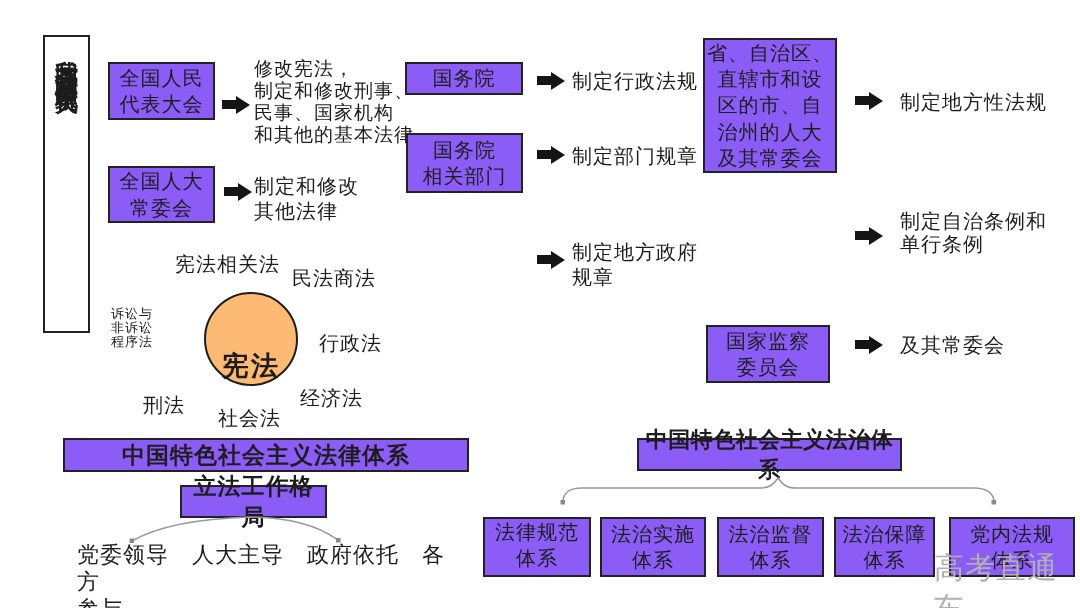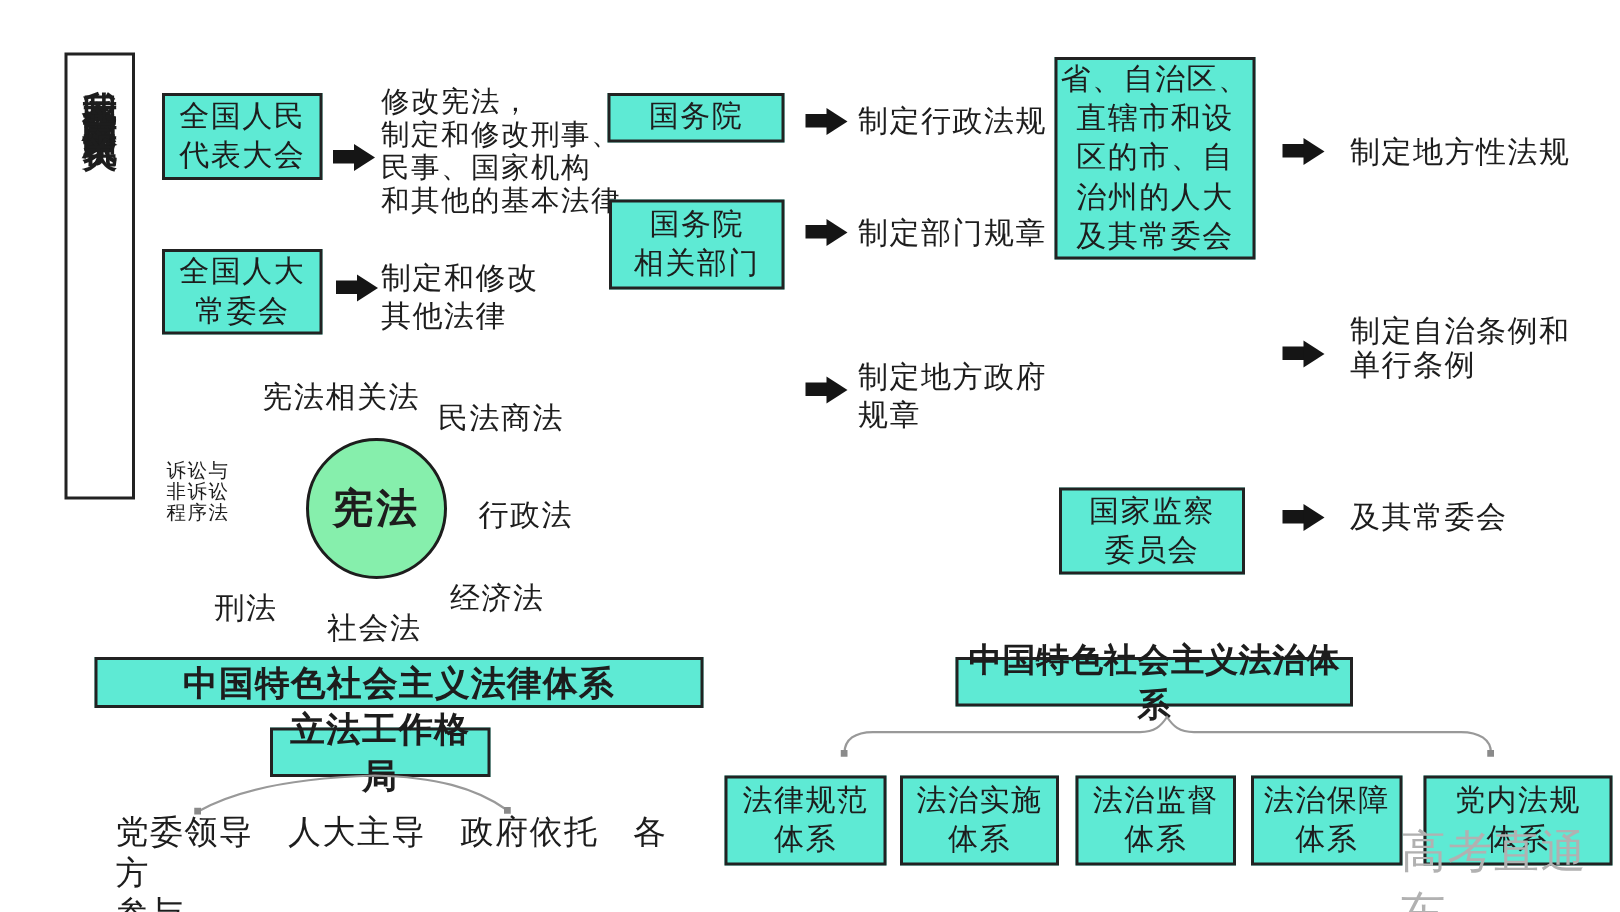--- a/index.html
+++ b/index.html
@@ -1,43 +1,43 @@
 <!DOCTYPE html>
 <html><head>
 <meta charset="utf-8">
 <style>
   html,body { margin:0; padding:0; background:#fff; }
   .canvas {
     position:relative; width:1080px; height:608px; background:#ffffff;
     font-family:"Liberation Sans", sans-serif; color:#1d1d1d; overflow:hidden;
   }
   .box {
-    position:absolute; border:2px solid #222; background:#5eead4;
+    position:absolute; border:2px solid #222; background:#8b5cf6;
     display:flex; align-items:center; justify-content:center;
     text-align:center; white-space:pre-line; box-sizing:border-box;
   }
   .org  { font-size:20px; line-height:1.32; letter-spacing:1px; font-weight:500; }
   .small-org { font-size:19px; line-height:1.33; }
   .out  { position:absolute; font-size:20px; line-height:1.22; letter-spacing:1px; white-space:pre-line; }
   .arrow { position:absolute; width:15px; height:9px; background:#151515; margin-top:5px; }
   .arrow::after {
     content:""; position:absolute; left:14px; top:50%; transform:translateY(-50%);
     border-left:14px solid #151515; border-top:9px solid transparent; border-bottom:9px solid transparent;
   }
   .vtitle {
     position:absolute; left:43px; top:35px; width:47px; height:298px;
     border:2px solid #222; box-sizing:border-box;
     writing-mode:vertical-rl; text-orientation:upright;
     font-weight:700; font-size:23px; letter-spacing:3px;
     padding-top:5px; text-align:left; display:block; line-height:43px;
   }
   .circle {
     position:absolute; left:204px; top:292px; width:90px; height:90px;
-    border:2px solid #1d1d1d; border-radius:50%; background:#86efac;
-    display:flex; align-items:center; justify-content:center;
+    border:2px solid #1d1d1d; border-radius:50%; background:#fdba74;
+    display:flex; align-items:flex-end; justify-content:center;
     font-weight:700; font-size:27px; letter-spacing:2px;
   }
   .law-label { position:absolute; font-size:20px; letter-spacing:1px; white-space:pre-line; }
   .law-left  { font-size:13px; line-height:1.08; }
   .btitle { font-weight:700; font-size:23px; letter-spacing:1px; }
   .rtitle { font-weight:700; font-size:22px; letter-spacing:0.5px; }
   .sub-box { font-size:20px; line-height:1.3; letter-spacing:1px; }
   .items-text { position:absolute; left:77px; top:541px; width:390px;
     font-size:22px; line-height:27px; letter-spacing:1px; white-space:pre-line; }
   .watermark {
@@ -123,21 +123,21 @@
 参与</div>
 
   <div class="box rtitle" style="left:637px; top:438px; width:265px; height:33px;">中国特色社会主义法治体系</div>
 
   <svg class="brace" style="left:550px; top:474px;" width="450" height="32" viewBox="0 0 450 32">
     <path d="M13,28 C13,19 20,14 32,14 L210,14 C220,14 224,10 228,4 C232,10 236,14 246,14 L424,14 C436,14 444,19 444,28" fill="none" stroke="#999" stroke-width="1.5"></path>
     <rect x="10.5" y="26" width="4.5" height="4.5" fill="#8a8a8a"></rect>
     <rect x="441.5" y="26" width="4.5" height="4.5" fill="#8a8a8a"></rect>
   </svg>
 
-  <div class="box sub-box" style="left:483px; top:517px; width:108px; height:60px;">法律规范
+  <div class="box sub-box" style="left:483px; top:517px; width:108px; height:60px;font-family:Liberation Mono, monospace;">法律规范
 体系</div>
   <div class="box sub-box" style="left:600px; top:517px; width:106px; height:60px;">法治实施
 体系</div>
   <div class="box sub-box" style="left:717px; top:517px; width:107px; height:60px;">法治监督
 体系</div>
   <div class="box sub-box" style="left:834px; top:517px; width:101px; height:60px;">法治保障
 体系</div>
   <div class="box sub-box" style="left:949px; top:517px; width:126px; height:60px;">党内法规
 体系</div>
 

